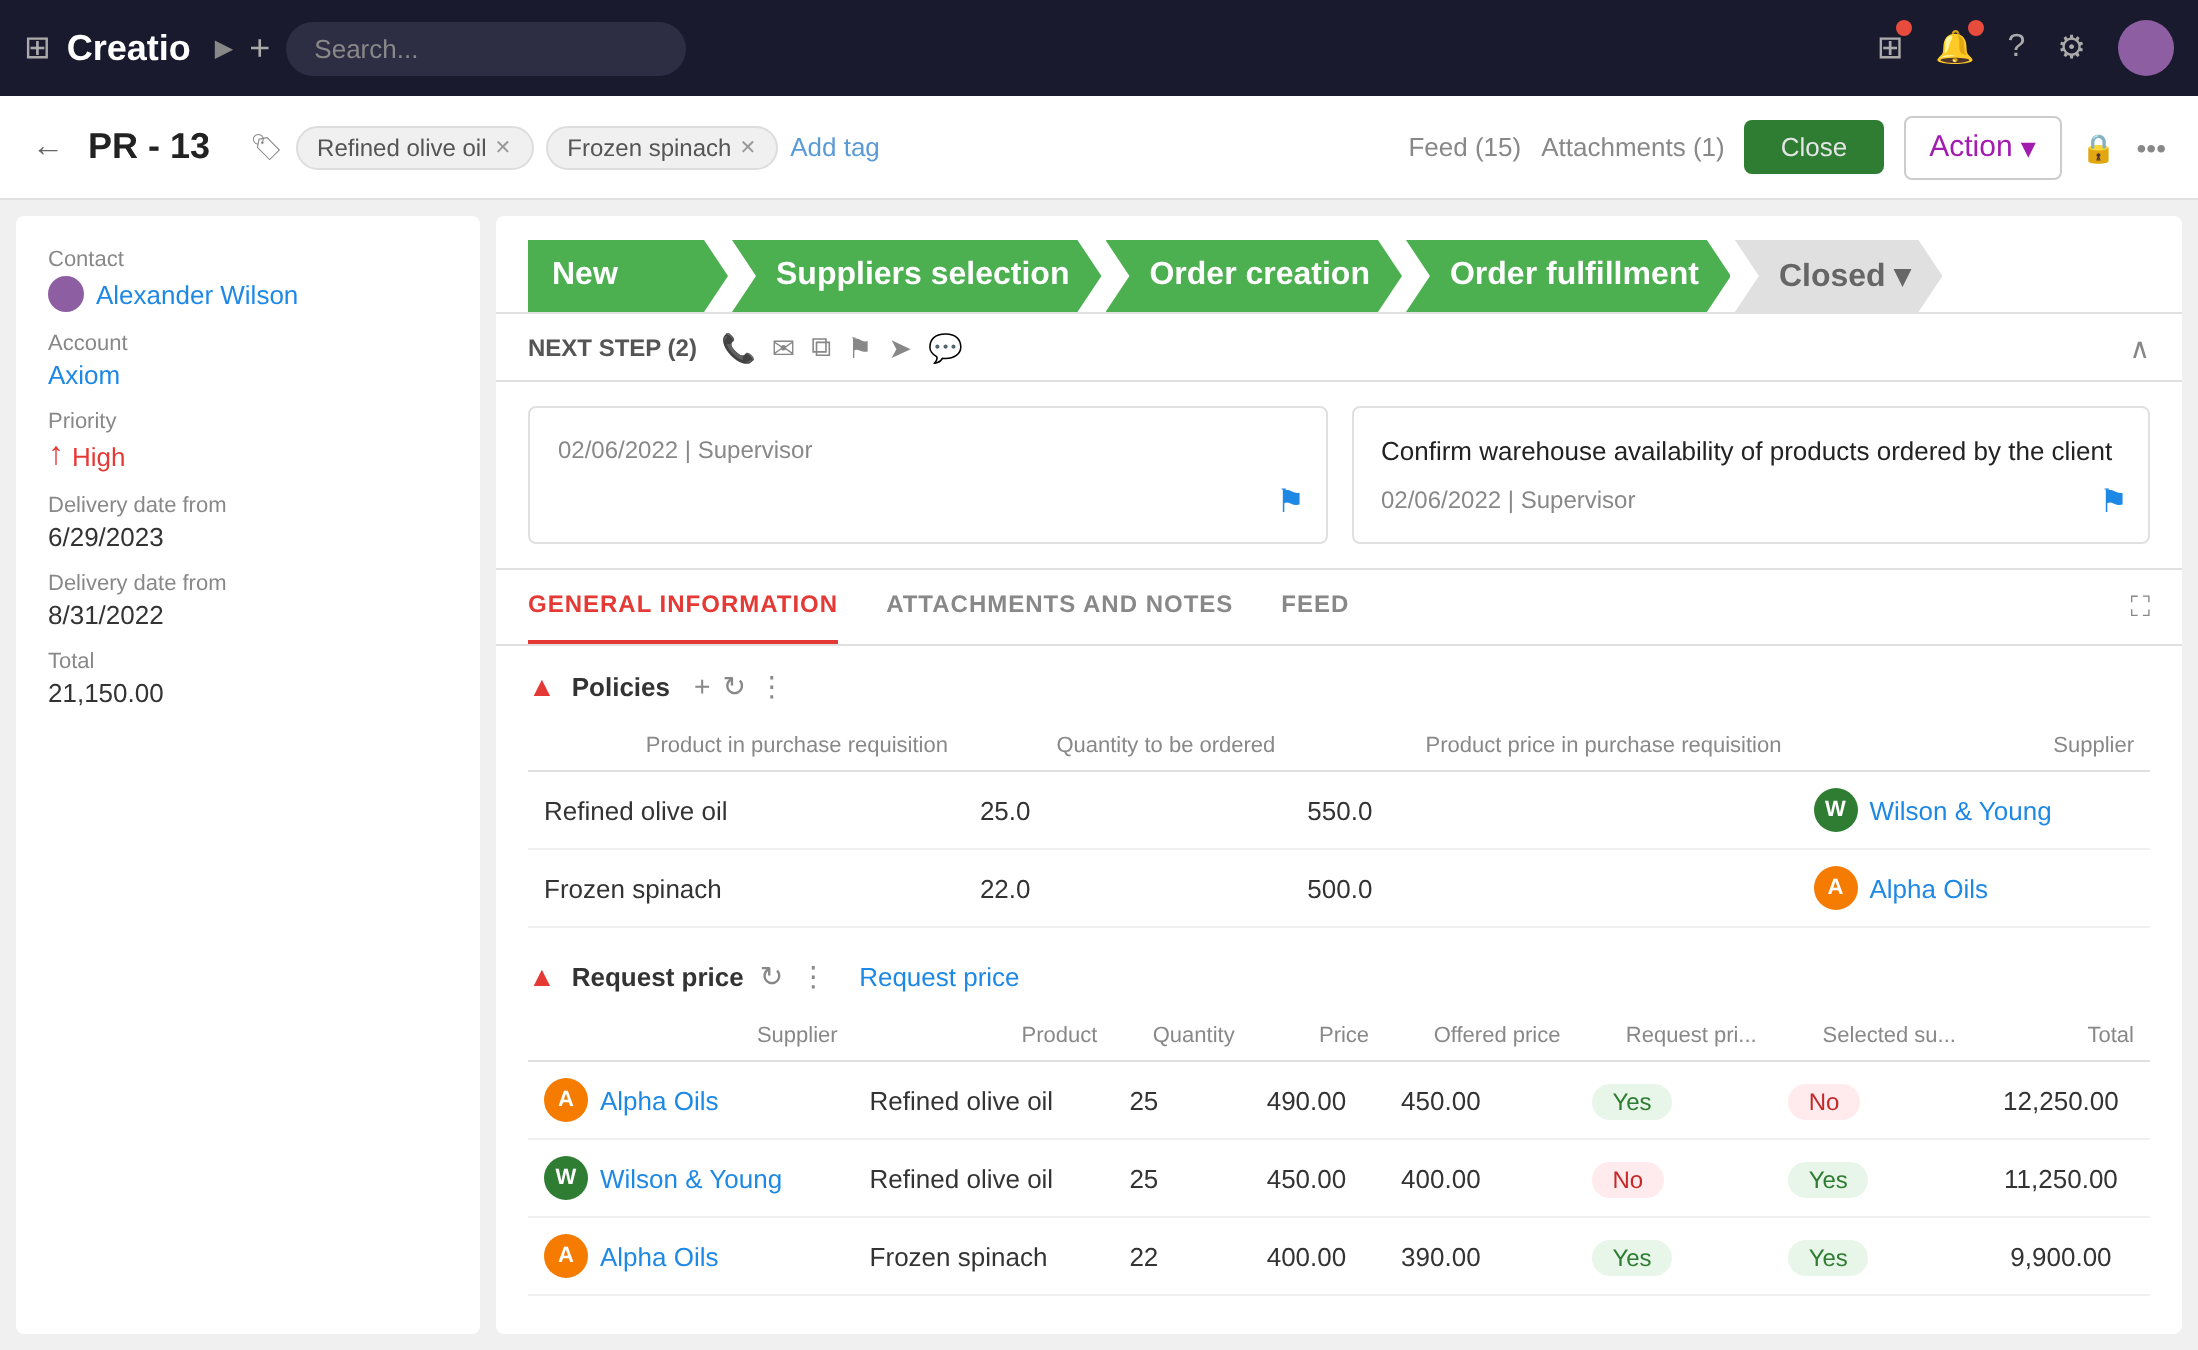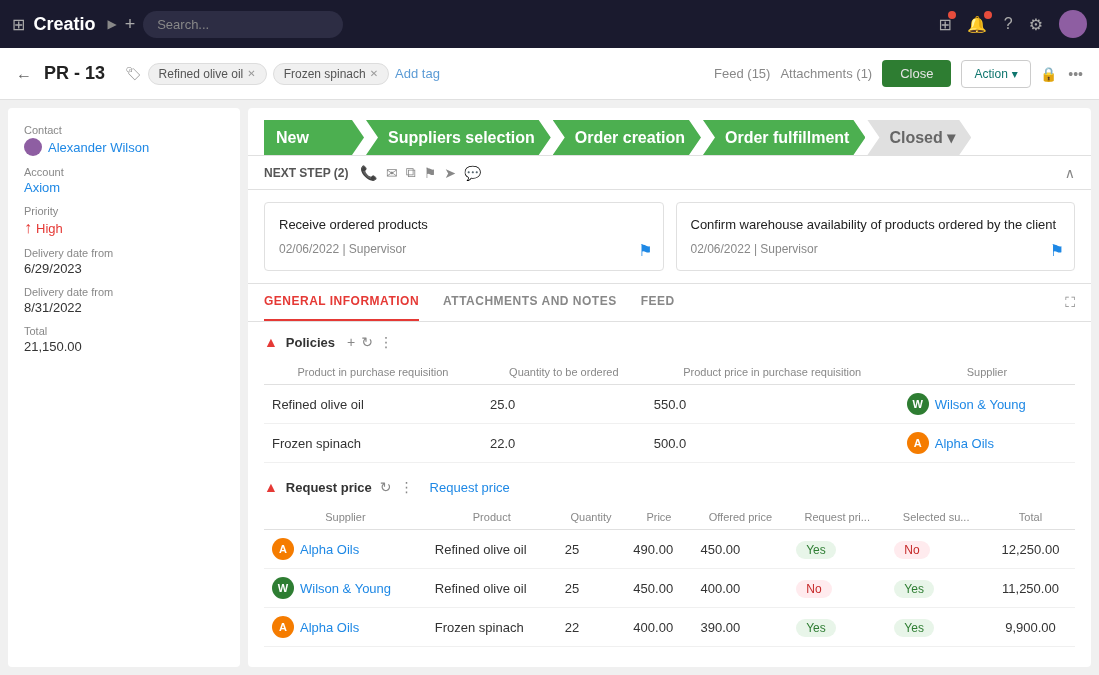--- a/index.html
+++ b/index.html
@@ -57,22 +57,22 @@
       display: flex; align-items: center; gap: 4px;
     }
     .tag-x { color: #999; cursor: pointer; font-size: 10px; }
     .add-tag { color: #5b9bd5; cursor: pointer; font-size: 13px; }
     .header-actions { display: flex; align-items: center; gap: 10px; }
     .close-btn {
       background: #2e7d32; color: #e5e5e5; border: none; border-radius: 4px;
       padding: 6px 18px; font-size: 13px; cursor: pointer; font-weight: 500;
     }
     .action-btn {
-      background: white; color: #0f766e; border: 1px solid #ccc; border-radius: 4px;
-      padding: 6px 12px; font-size: 12px; cursor: pointer;
+      background: white; color: #a21caf; border: 1px solid #ccc; border-radius: 4px;
+      padding: 6px 12px; font-size: 15px; cursor: pointer;
       display: flex; align-items: center; gap: 4px;
     }
     .lock-icon, .more-icon { color: #888; cursor: pointer; font-size: 14px; }
     .feed-btn { color: #888; font-size: 13px; cursor: pointer; }
     .attachments-btn { color: #888; font-size: 13px; cursor: pointer; }
 
     
     .main-layout {
       display: flex;
       height: calc(675px - 48px - 52px);
@@ -188,21 +188,21 @@
     }
     .section-icon { color: #e53935; font-size: 14px; }
     .section-title { font-size: 13px; font-weight: 600; color: #333; }
     .section-actions { display: flex; gap: 6px; align-items: center; margin-left: 4px; }
     .section-action-btn { color: #888; font-size: 14px; cursor: pointer; background: none; border: none; }
 
     
     .data-table { width: 100%; border-collapse: collapse; margin-bottom: 16px; }
     .data-table th {
       font-size: 11px; color: #888; font-weight: 500;
-      padding: 6px 8px; text-align: center;
+      padding: 6px 8px; text-align: right;
       border-bottom: 1px solid #e0e0e0;
     }
     .data-table td {
       font-size: 13px; color: #333;
       padding: 8px 8px;
       border-bottom: 1px solid #f0f0f0;
     }
     .supplier-link { color: #1e88e5; cursor: pointer; display: flex; align-items: center; gap: 6px; }
     .supplier-avatar {
       width: 22px; height: 22px; border-radius: 50%;
@@ -324,21 +324,20 @@
         <span class="step-icon">⧉</span>
         <span class="step-icon">⚑</span>
         <span class="step-icon">➤</span>
         <span class="step-icon">💬</span>
       </div>
       <span class="collapse-btn">∧</span>
     </div>
 
     <div class="step-cards">
       <div class="step-card">
-        <div class="step-card-title">Receive ordered products</div>
         <div class="step-card-meta">02/06/2022 | Supervisor</div>
         <span class="step-card-flag">⚑</span>
       </div>
       <div class="step-card">
         <div class="step-card-title">Confirm warehouse availability of products ordered by the client</div>
         <div class="step-card-meta">02/06/2022 | Supervisor</div>
         <span class="step-card-flag">⚑</span>
       </div>
     </div>
 

